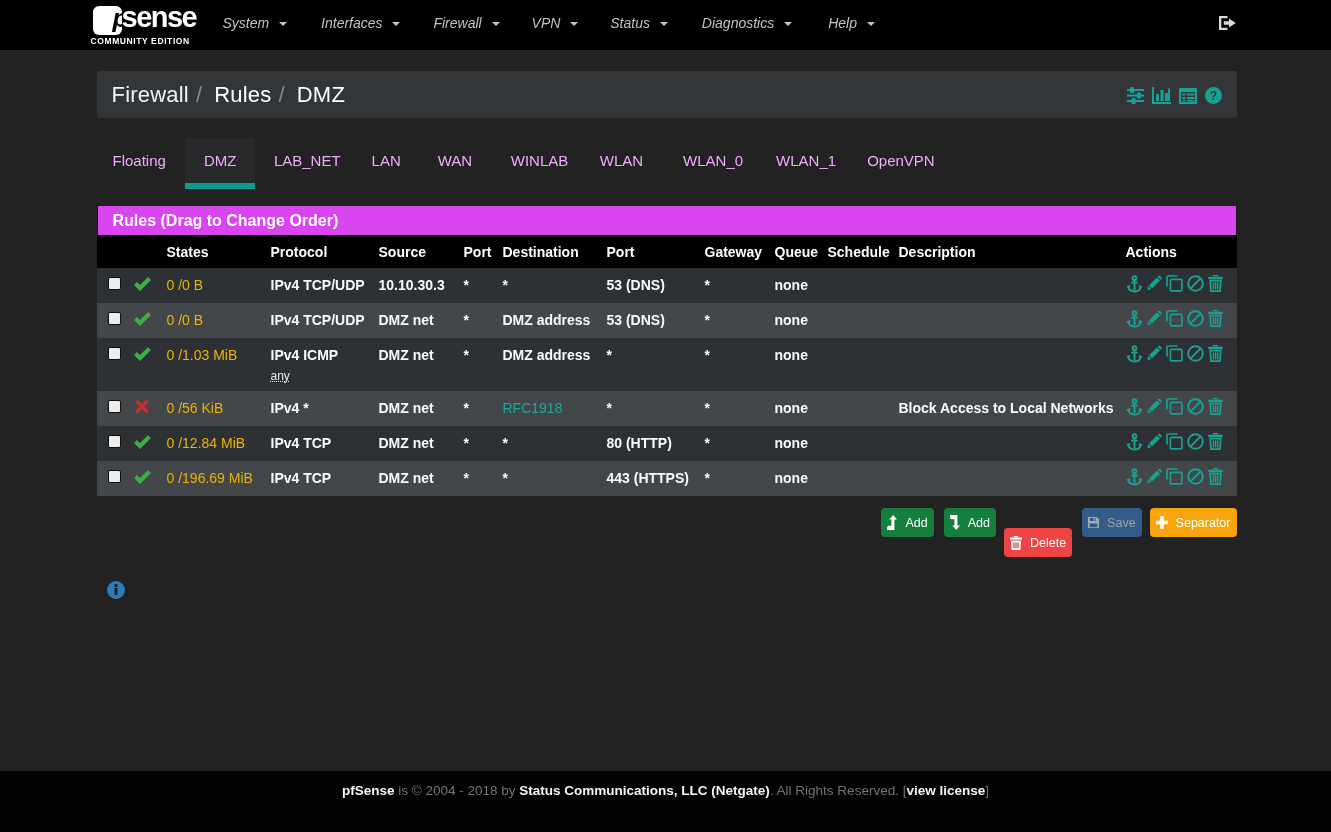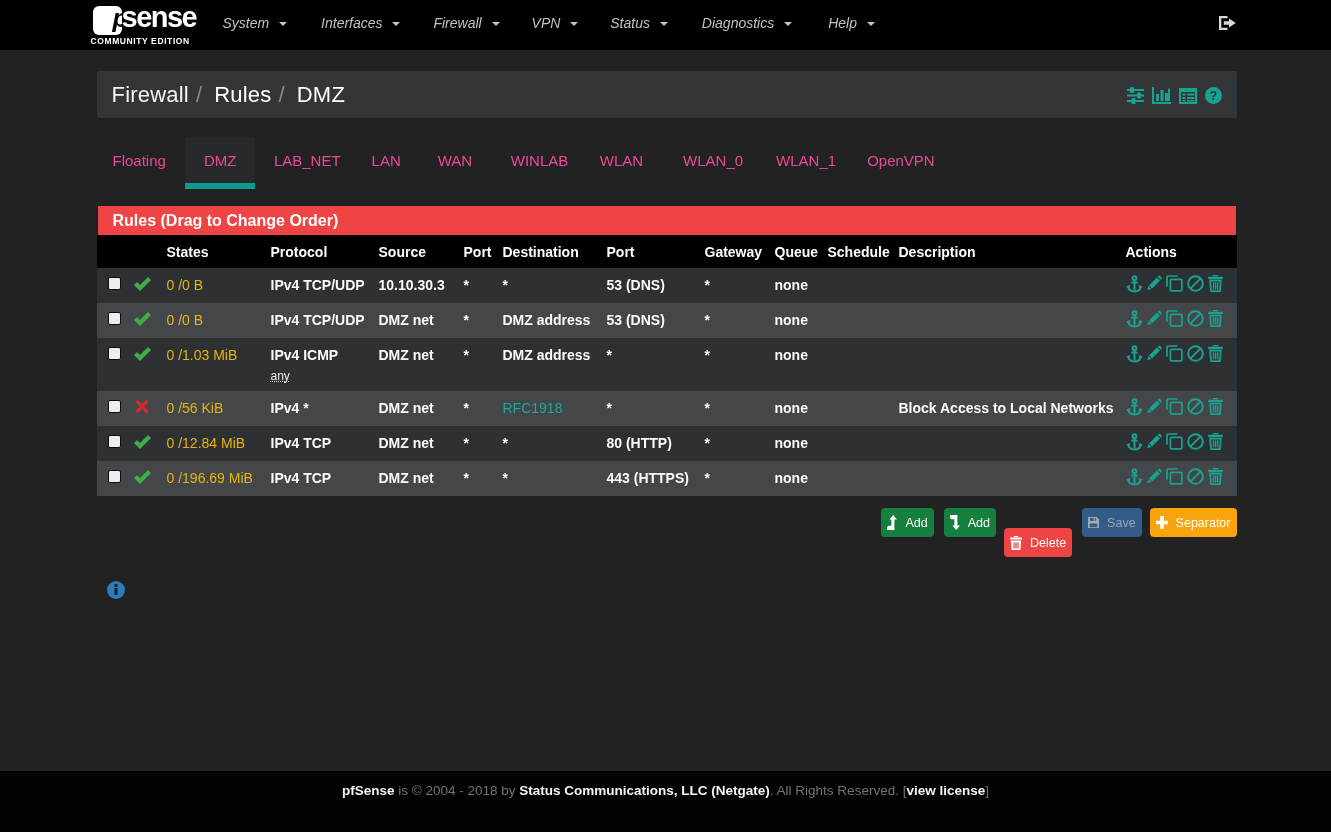--- a/index.html
+++ b/index.html
@@ -27,32 +27,32 @@
 
 .breadcrumb { margin-top:21px; background:#323639; height:47px; padding:11px 15px; position:relative; border-radius:2px; }
 .breadcrumb .bc { font-size:22px; letter-spacing:0.2px; }
 .breadcrumb .bc a.first { color:#f4f4f4; text-decoration:none; }
 .breadcrumb .bc a.teal { color:#ffffff; text-decoration:none; }
 .breadcrumb .sep { color:#8a8a8a; margin:0 12px 0 7px; font-size:22px; }
 .bc-icons { position:absolute; right:15px; top:16px; display:flex; align-items:center; gap:8px; }
 
 
 ul.tabs { list-style:none; display:flex; margin-top:20px; height:51px; padding-left:1px; }
-ul.tabs li a { display:block; color:#ec4899; text-decoration:none; font-size:15px; padding:14px 15px; line-height:17px; }
+ul.tabs li a { display:block; color:#f0abfc; text-decoration:none; font-size:15px; padding:14px 15px; line-height:17px; }
 ul.tabs li:nth-child(1) { margin-right:4px; } ul.tabs li:nth-child(2) { margin-right:3.5px; }
 ul.tabs li:nth-child(3) { margin-right:1px; } ul.tabs li:nth-child(4) { margin-right:7px; }
 ul.tabs li:nth-child(5) { margin-right:8.5px; } ul.tabs li:nth-child(6) { margin-right:1.5px; }
 ul.tabs li:nth-child(7) { margin-right:10px; } ul.tabs li:nth-child(8) { margin-right:3px; }
 ul.tabs li:nth-child(9) { margin-right:1px; }
 ul.tabs li.active { background:#27292b; border-bottom:6px solid #0d9b8e; }
 ul.tabs li.active a { padding:14px 19px 12px; }
 
 
 .panel { margin-top:16px; }
-.panel-heading { background:#ef4444; height:30px; padding:5px 15px; color:#fff; font-weight:bold; font-size:16px; line-height:20px; border:1px solid #1d1d1d; border-bottom:none; }
+.panel-heading { background:#d946ef; height:30px; padding:5px 15px; color:#fff; font-weight:bold; font-size:16px; line-height:20px; border:1px solid #1d1d1d; border-bottom:none; }
 table.rules { width:1140px; border-collapse:collapse; table-layout:fixed; }
 table.rules th { background:#000; color:#fff; font-weight:bold; text-align:left; padding:6.5px 8px; font-size:14px; line-height:20px; white-space:nowrap; }
 table.rules td svg { vertical-align:top; } table.rules td { padding:7px 8px; font-size:14px; line-height:21px; color:#fbfbfb; font-weight:bold; vertical-align:top; white-space:nowrap; overflow:visible; }
 table.rules tr.odd { background:#2e3133; }
 table.rules tr.even { background:#43474a; }
 .st { color:#eab308; font-weight:normal; text-decoration:none; }
 .tdlink { color:#1da89c; font-weight:normal; text-decoration:none; }
 .anysub { font-size:12px; line-height:15px; font-weight:normal; color:#e8e8e8; text-decoration:underline dotted; display:block; margin-top:3px; }
 .cb { width:13px; height:13px; background:#ededed; border:1px solid #0e0e0e; border-radius:2px; margin-top:2px; margin-left:3px; }
 .acticons { white-space:nowrap; }

